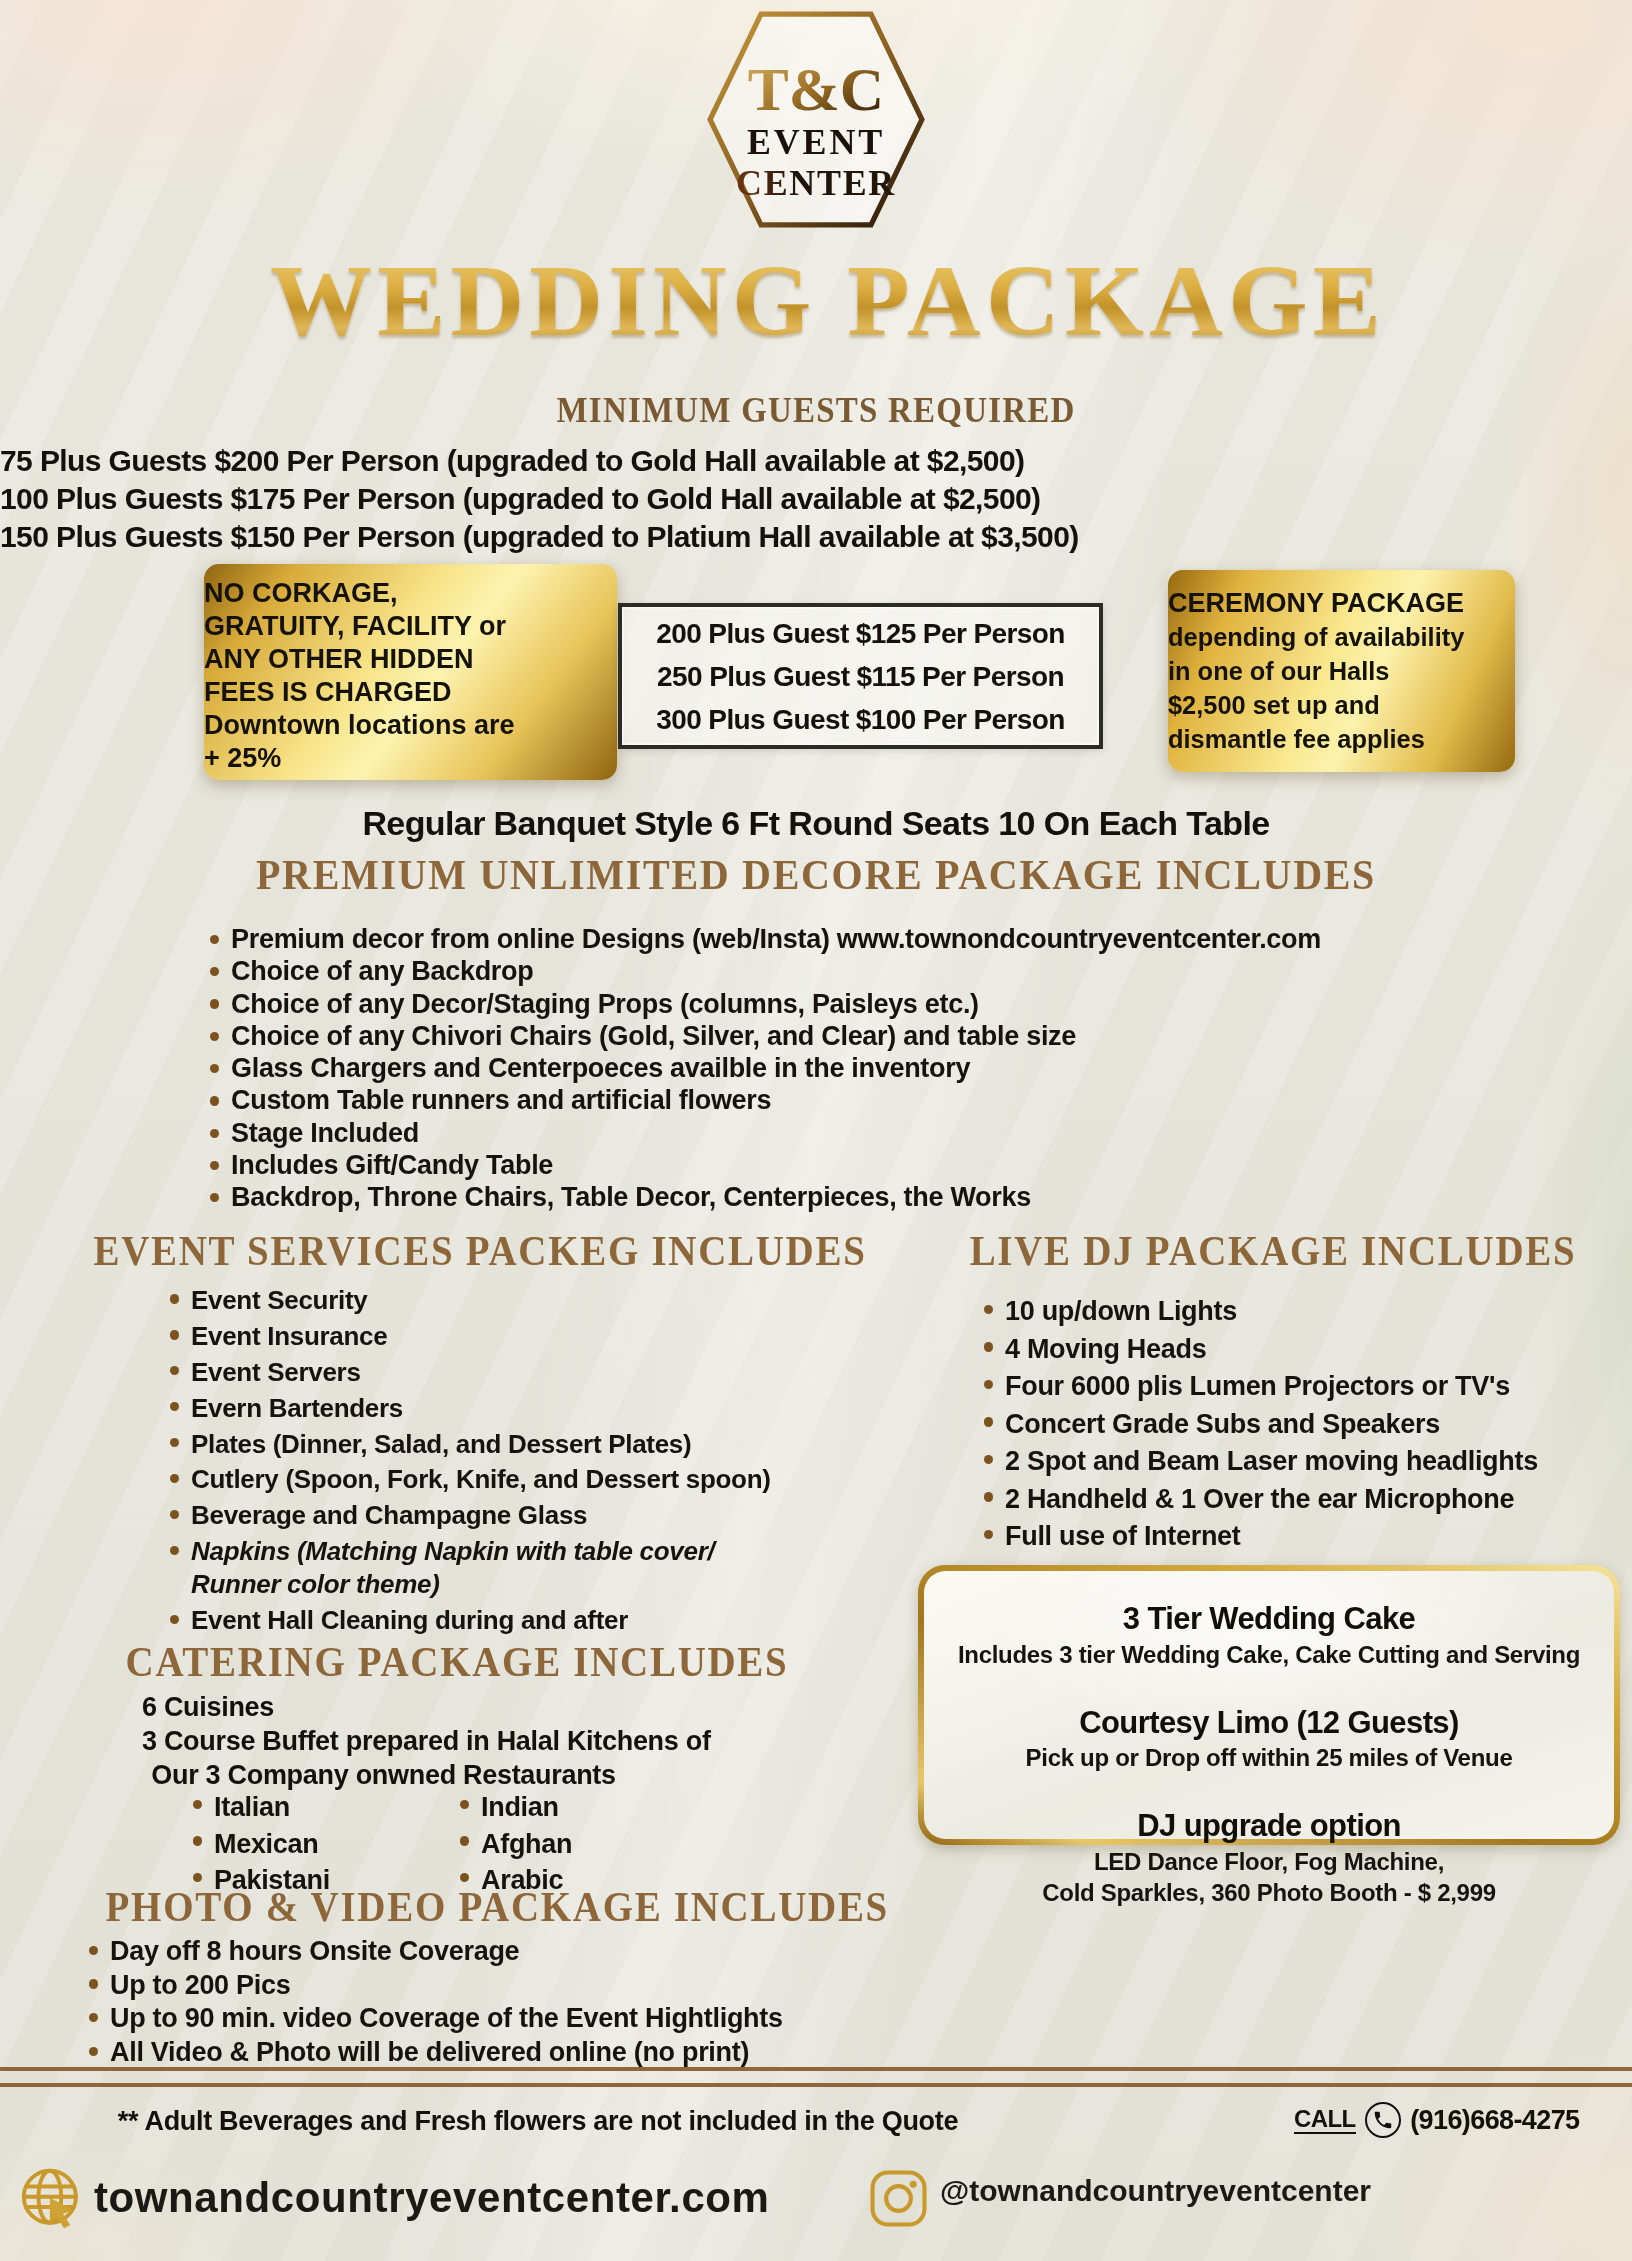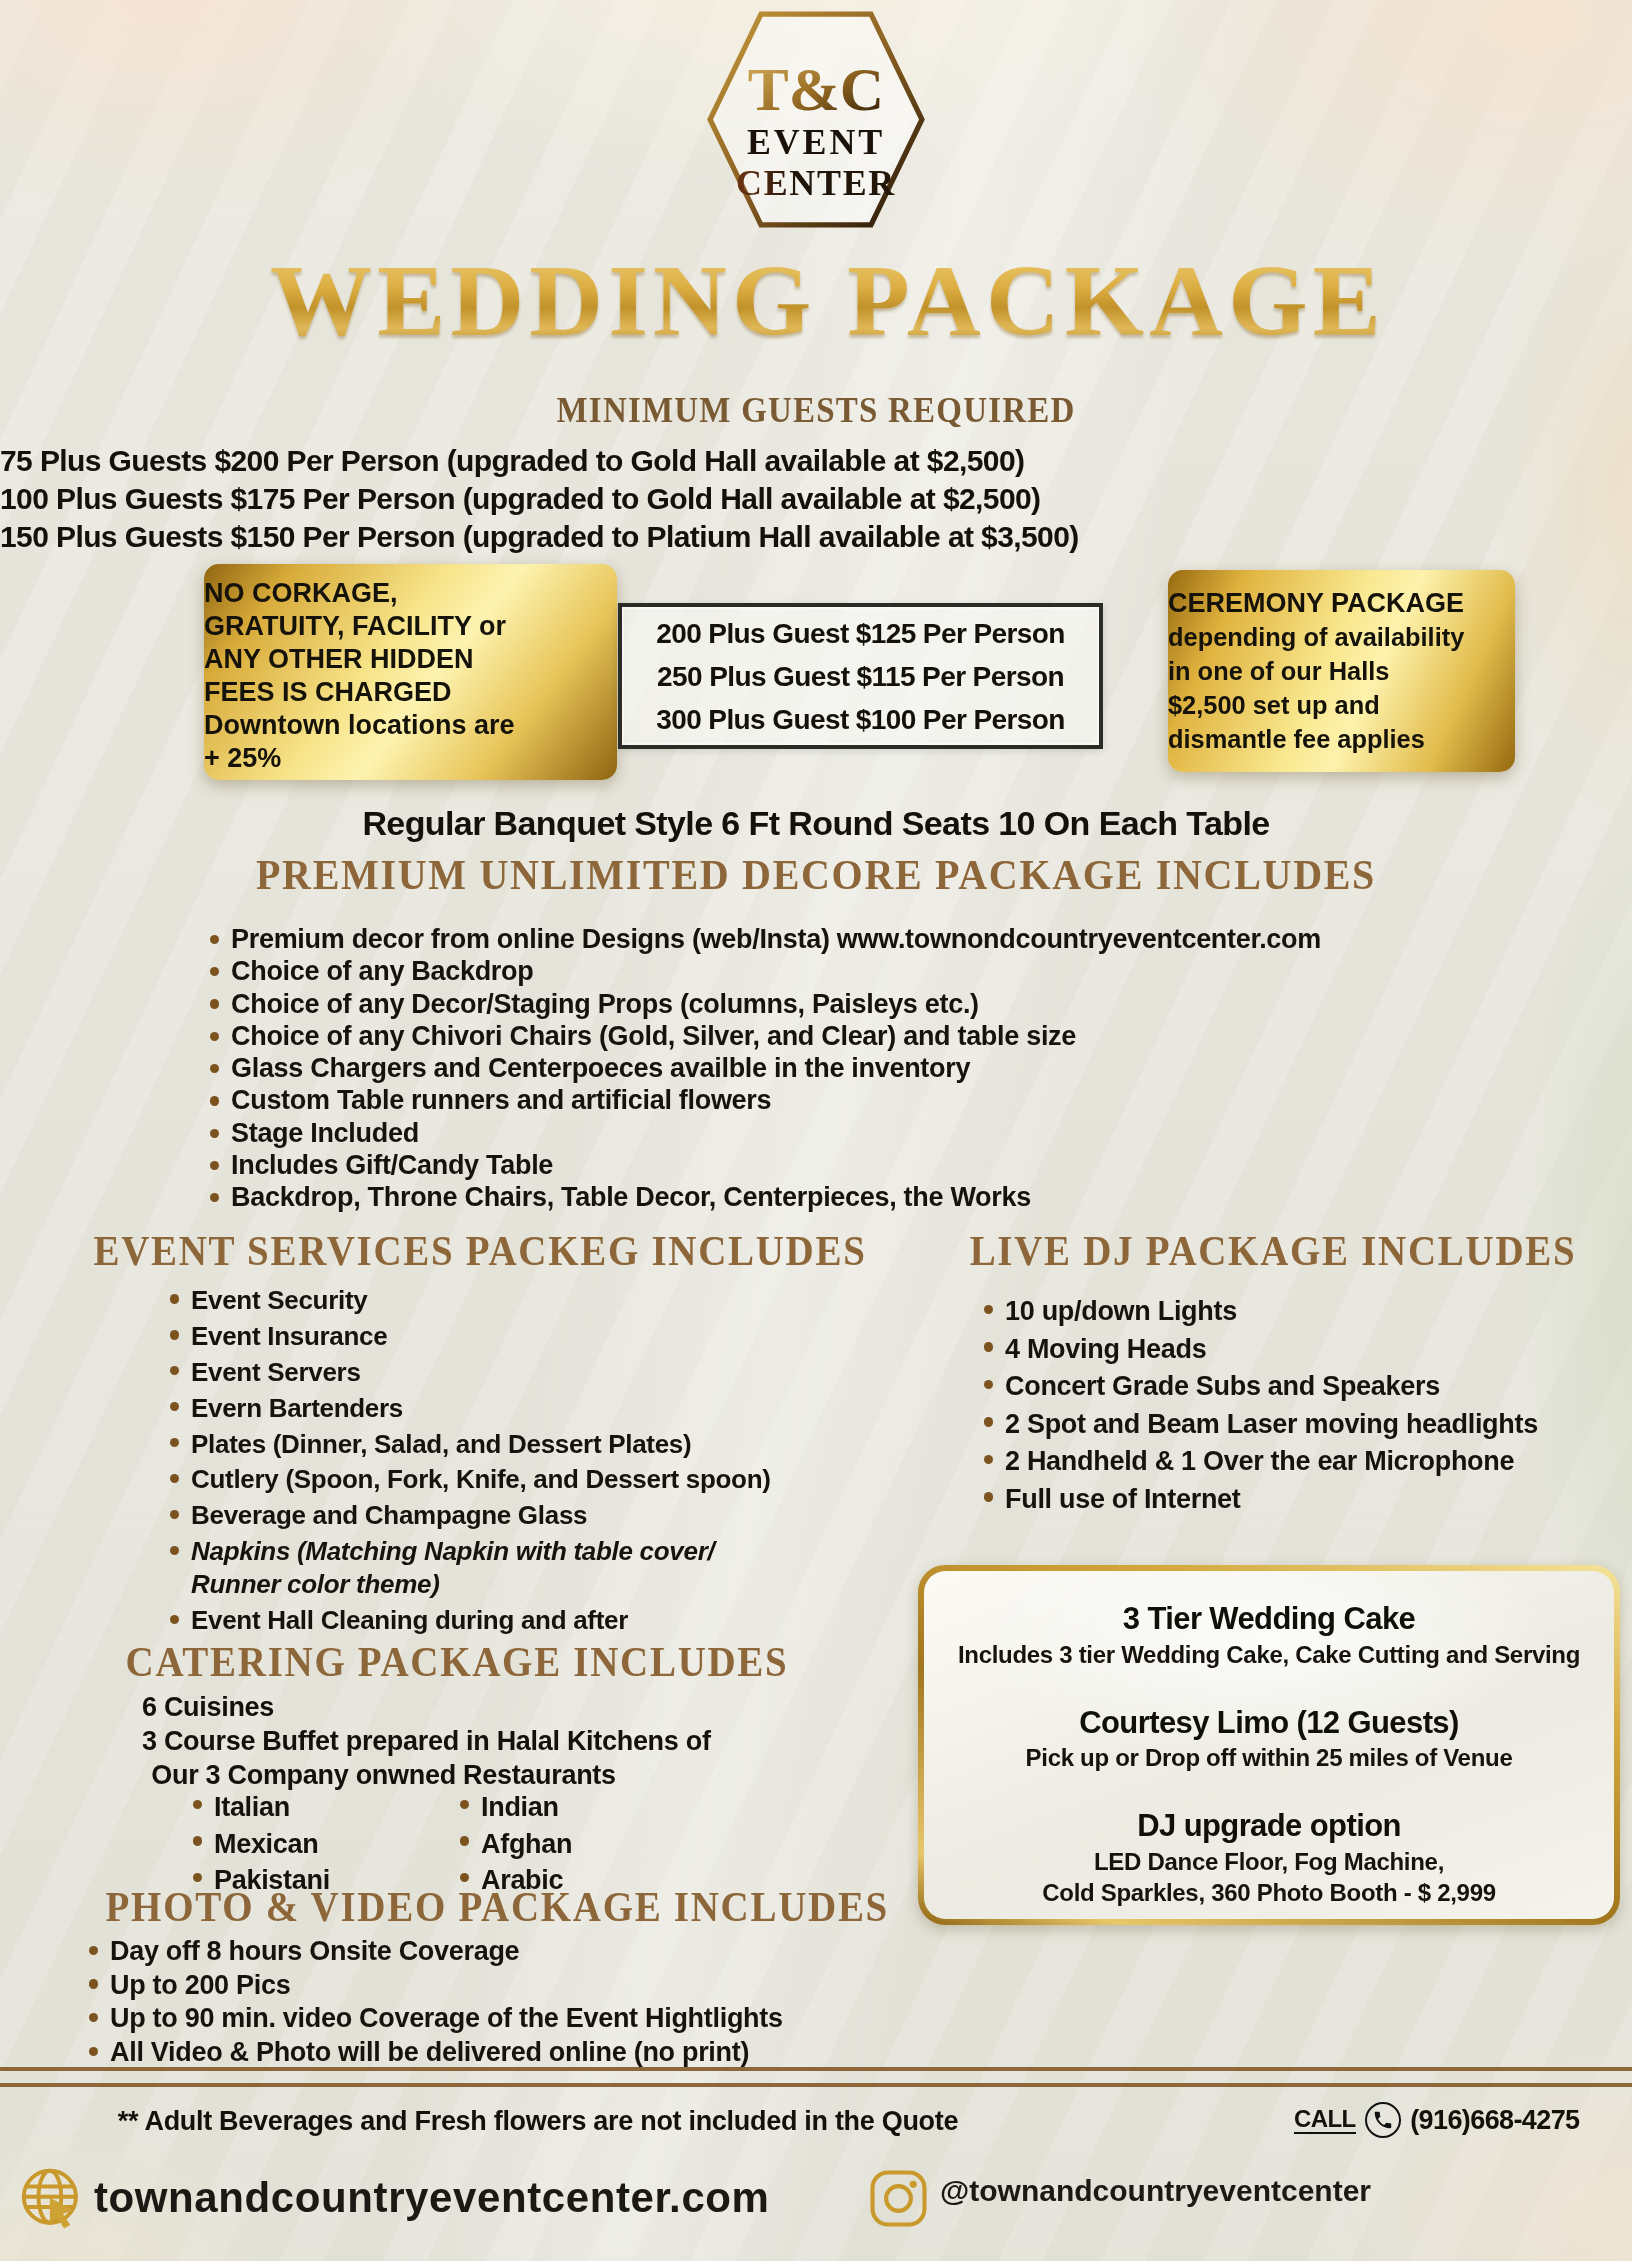--- a/index.html
+++ b/index.html
@@ -89,21 +89,21 @@
   .catering-intro li{font-size:27px;line-height:34px;font-weight:700;letter-spacing:-0.3px;}
   .catering-intro li:nth-child(3){padding-left:9.3px;}
   .cuisines-a{left:192px;top:1789px;width:249px;}
   .cuisines-b{left:459px;top:1789px;width:249px;}
   .cuisines-a li,.cuisines-b li{font-size:27px;line-height:36px;margin-bottom:0.6px;}
   .photo-list{left:88px;top:1935px;width:902px;}
   .photo-list li{font-size:27px;line-height:33px;margin-bottom:0.6px;}
 
   
   .extras{
-    left:918px;top:1565px;width:702px;height:360px;box-sizing:border-box;
+    left:918px;top:1565px;width:702px;height:280px;box-sizing:border-box;
     padding:6.4px;border-radius:27px;
     background:linear-gradient(200deg,#f6e49a 0%,#d2a73c 28%,#a1761d 58%,#e8c769 88%,#8f6410 100%);
     box-shadow:0 4.6px 12.7px rgba(90,70,20,.25);
   }
   .extras-inner{
     width:100%;height:100%;border-radius:21.4px;box-sizing:border-box;
     background:
       radial-gradient(405px 173px at 50% 20%, rgba(255,255,255,.75), transparent 70%),
       linear-gradient(160deg,#fbfaf5 0%,#ecebe2 55%,#f4f3ec 100%);
     text-align:center;padding-top:30px;
@@ -210,20 +210,21 @@
       <li>Cutlery (Spoon, Fork, Knife, and Dessert spoon)</li>
       <li>Beverage and Champagne Glass</li>
       <li>Napkins (Matching Napkin with table cover/ Runner color theme)</li>
       <li>Event Hall Cleaning during and after</li>
     </ul>
 
   <div class="abs h-brown dj-heading">LIVE DJ PACKAGE INCLUDES</div>
   <ul class="abs blist dj-list">
       <li>10 up/down Lights</li>
       <li>4 Moving Heads</li>
+      <li>Four 6000 plis Lumen Projectors or TV's</li>
       <li>Concert Grade Subs and Speakers</li>
       <li>2 Spot and Beam Laser moving headlights</li>
       <li>2 Handheld &amp; 1 Over the ear Microphone</li>
       <li>Full use of Internet</li>
     </ul>
 
   <div class="abs h-brown catering-heading">CATERING PACKAGE INCLUDES</div>
   <ul class="abs catering-intro">
       <li>6 Cuisines</li>
       <li>3 Course Buffet prepared in Halal Kitchens of</li>

